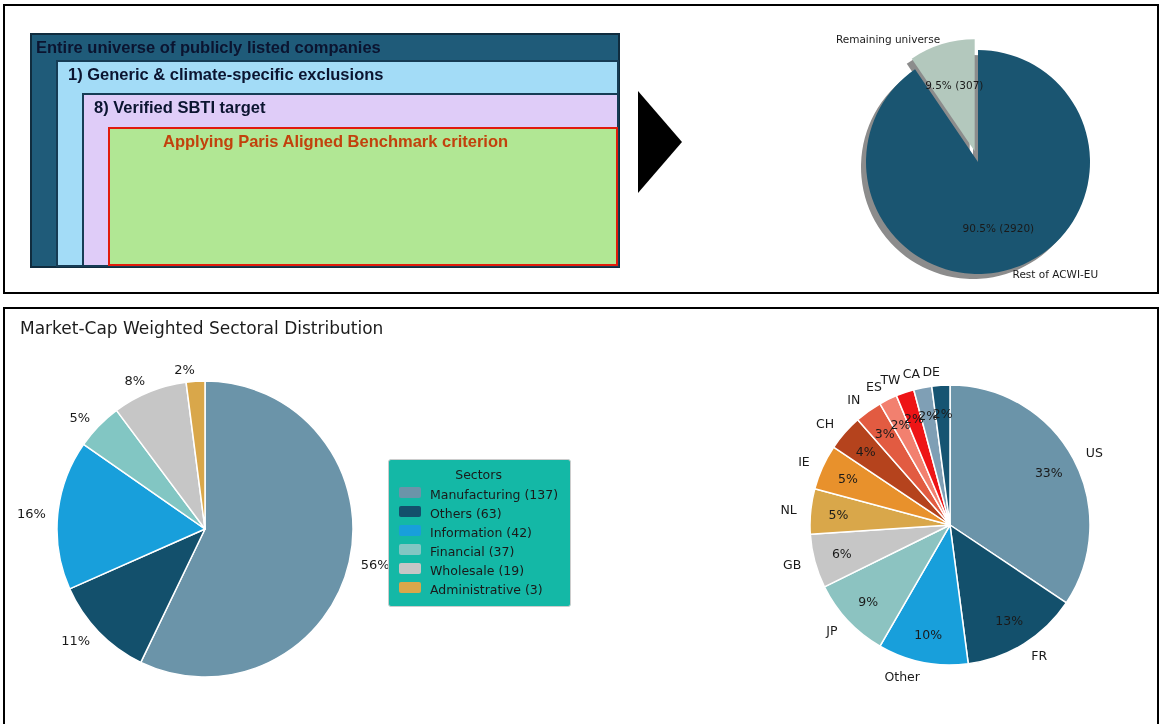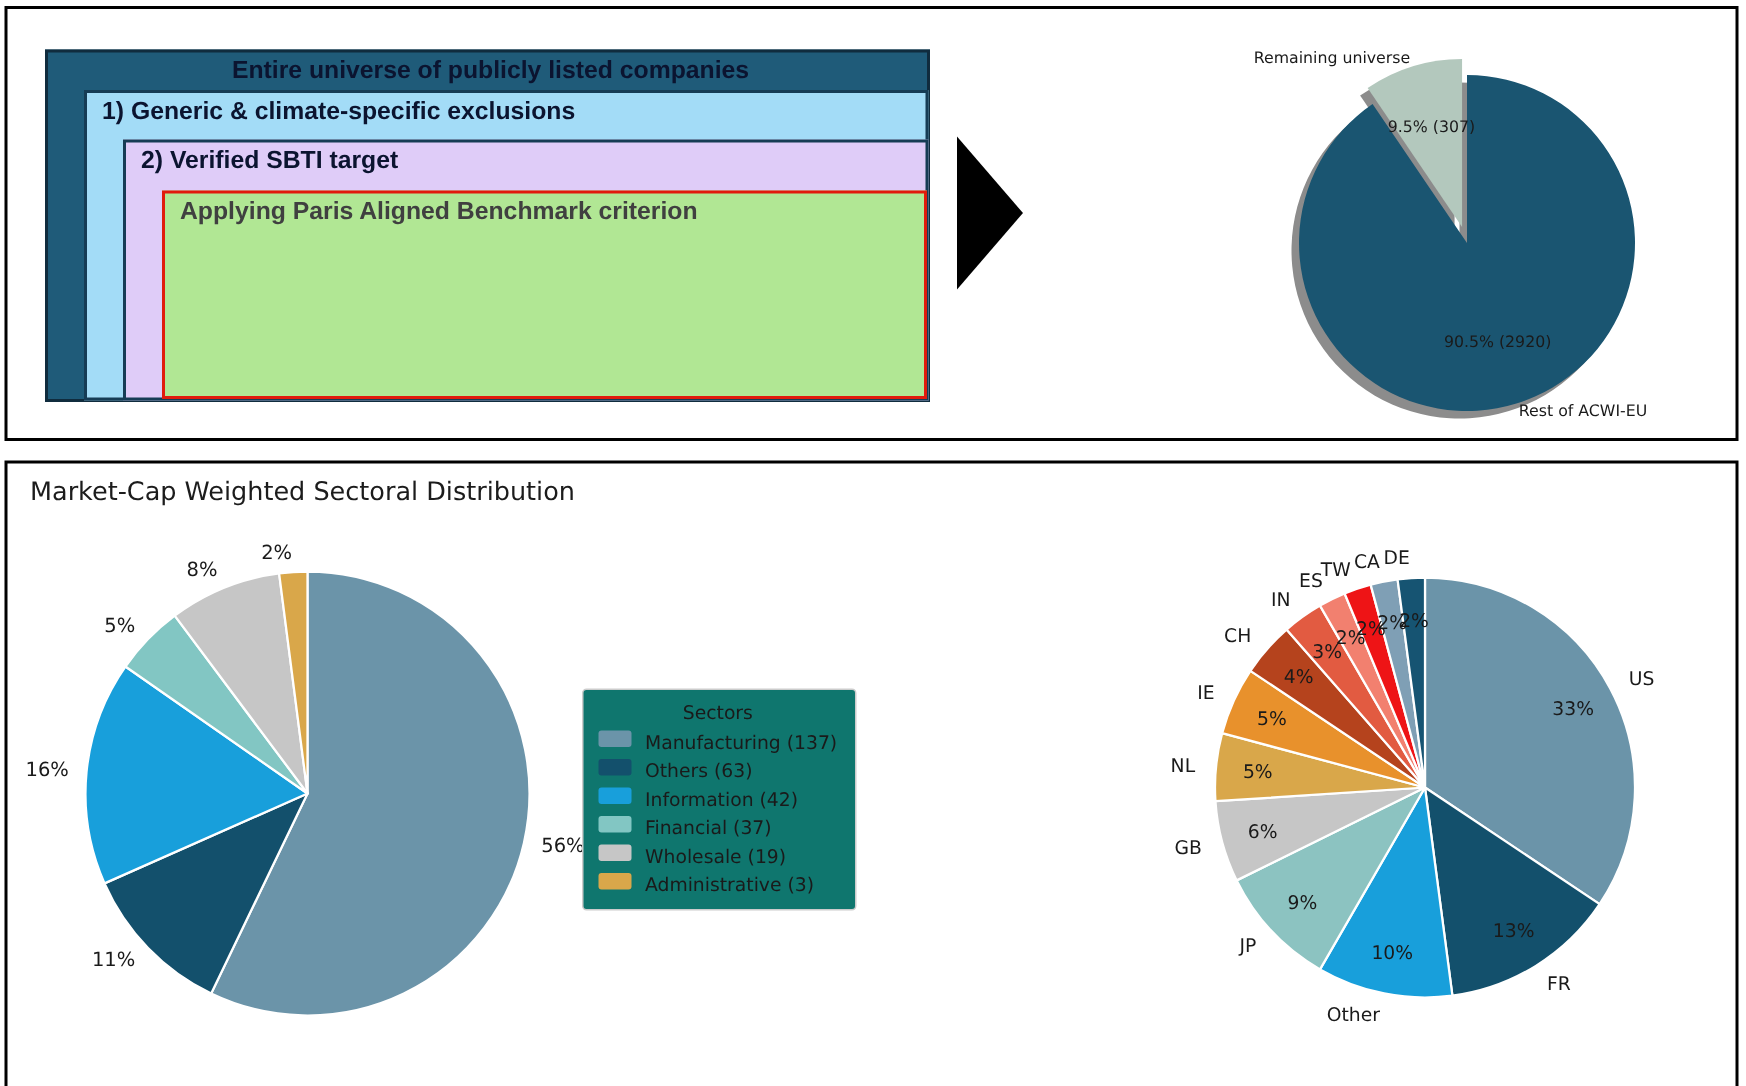--- a/index.html
+++ b/index.html
@@ -12,39 +12,39 @@
 
   
   .funnel{position:absolute;left:25px;top:27px;width:590px;height:235px;}
   .fbox{position:absolute;box-sizing:border-box;border:2px solid #163c55;}
   #funnel-box-0{left:0;top:0;right:0;bottom:0;}
   #funnel-box-1{left:26px;top:27px;right:1px;bottom:1px;}
   #funnel-box-2{left:52px;top:60px;right:1px;bottom:1px;}
   #funnel-box-3{left:78px;top:94px;right:2px;bottom:2px;}
   .flabel{font-family:"Liberation Sans",sans-serif;font-weight:bold;
           font-size:16.5px;color:#0b1430;padding:3px 0 0 10px;white-space:nowrap;}
-  #funnel-box-0 .flabel{padding-left:4px;text-align:center;}
+  #funnel-box-0 .flabel{padding-left:4px;}
 
   .arrow{position:absolute;left:633px;top:85px;width:0;height:0;
          border-top:51px solid transparent;border-bottom:51px solid transparent;
          border-left:44px solid #000;}
 
   
   .pie-title-top{position:absolute;left:810px;top:6px;width:339px;text-align:center;
                  font-size:12px;color:#1a1a1a;}
   #svg-subsample{position:absolute;left:810px;top:0;width:339px;height:286px;}
 
   
   .title-sectoral{position:absolute;left:15px;top:9px;font-size:17px;color:#1c1c1c;}
   .title-geo{position:absolute;left:595px;top:9px;width:545px;text-align:right;
              font-size:17px;color:#1c1c1c;}
   #svg-sectoral{position:absolute;left:0;top:0;width:600px;height:411px;}
   #svg-geo{position:absolute;left:600px;top:0;width:551px;height:411px;}
 
-  .legend{position:absolute;left:383px;top:150px;background:#0f766e;border:1px solid #ccc;
+  .legend{position:absolute;left:383px;top:150px;background:#14b8a6;border:1px solid #ccc;
           border-radius:3px;padding:7px 12px 9px 10px;font-size:12.5px;color:#1a1a1a;z-index:2;}
   .legend-title{text-align:center;margin-bottom:5px;}
   .legend-row{display:flex;align-items:flex-start;margin-top:4px;}
   .legend-swatch{width:22px;height:11px;border-radius:2px;margin-right:9px;flex:none;}
 
   svg text{font-family:"DejaVu Sans",sans-serif;fill:#1a1a1a;}
 </style>
 </head>
 <body>
 
@@ -53,24 +53,24 @@
   <div class="panel" id="panel-top">
 
     <div class="funnel">
       <div class="fbox" id="funnel-box-0" style="background: rgb(31, 91, 121); border-color: rgb(16, 44, 62);">
         <div class="flabel" style="color: rgb(11, 20, 48);">Entire universe of publicly listed companies</div>
       </div>
       <div class="fbox" id="funnel-box-1" style="background: rgb(163, 220, 247); border-color: rgb(22, 60, 85);">
         <div class="flabel" style="color: rgb(11, 20, 48);">1) Generic &amp; climate-specific exclusions</div>
       </div>
       <div class="fbox" id="funnel-box-2" style="background: rgb(223, 204, 248); border-color: rgb(22, 60, 85);">
-        <div class="flabel" style="color: rgb(11, 20, 48);">2) Verified SBTI target</div>
+        <div class="flabel" style="color: rgb(11, 20, 48);">8) Verified SBTI target</div>
       </div>
       <div class="fbox" id="funnel-box-3" style="background: rgb(177, 231, 148); border-color: rgb(225, 27, 12);">
-        <div class="flabel" style="color: #404040;">Applying Paris Aligned Benchmark criterion</div>
+        <div class="flabel" style="color: #c2410c; margin-left: 43px;">Applying Paris Aligned Benchmark criterion</div>
       </div>
     </div>
 
     <div class="arrow"></div>
 
     <svg id="svg-subsample" viewBox="0 0 339 286">
         <path d="M 154.7067483573982 150.2951182342587 L 154.7067483573982 38.295118234258695 A 112 112 0 0 0 91.75341003795955 57.66209391550778 Z" fill="#8c8c8c"></path>
         <path d="M 158 161 L 95.04666168056136 68.36697568124909 A 112 112 0 1 0 158.00000000000003 49 Z" fill="#8c8c8c"></path>
         <path d="M 159.7067483573982 145.2951182342587 L 159.7067483573982 33.295118234258695 A 112 112 0 0 0 96.75341003795955 52.66209391550778 Z" fill="#b3c8bd"></path>
         <path d="M 163 156 L 100.04666168056136 63.36697568124909 A 112 112 0 1 0 163.00000000000003 44 Z" fill="#1a5571"></path>

